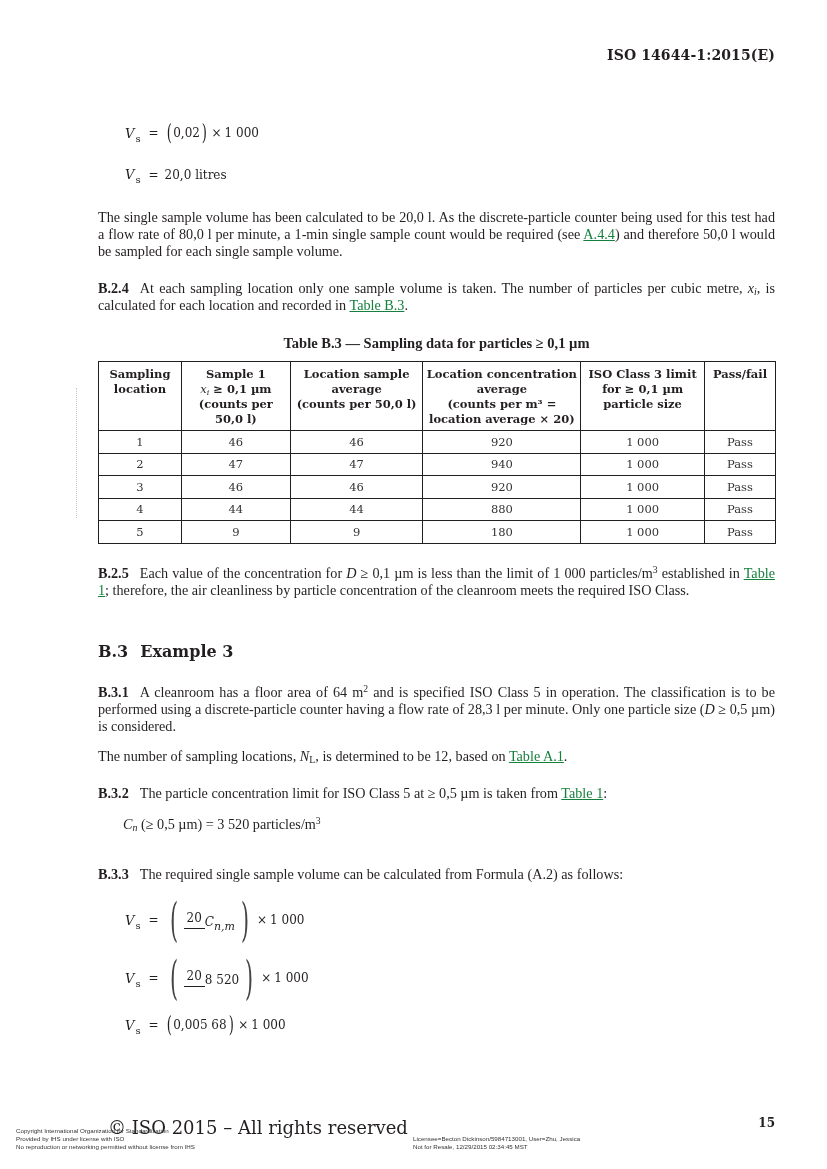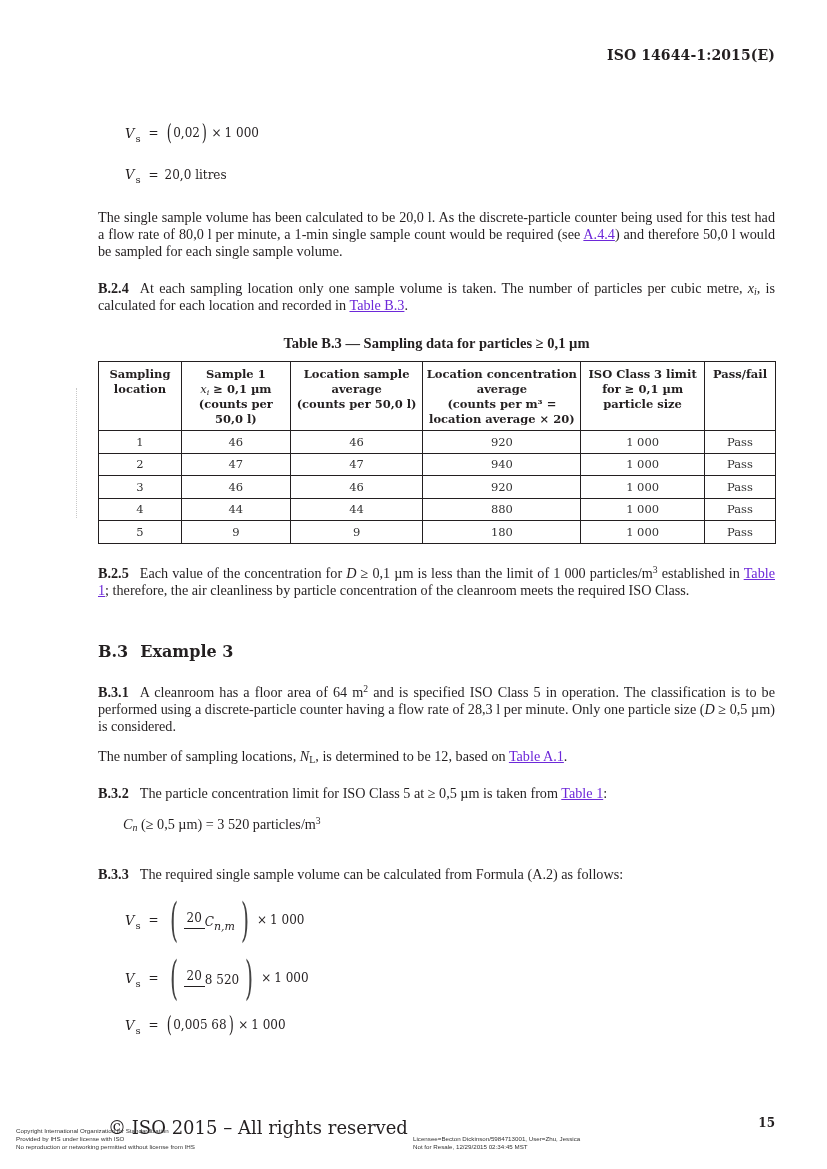--- a/index.html
+++ b/index.html
@@ -12,21 +12,21 @@
   .header-code {
     right: 52px; top: 47px; font-weight: bold; font-size: 14px; letter-spacing: 0.1px;
   }
   .para {
     left: 98px; width: 677px; font-size: 13px; line-height: 16.8px; text-align: justify;
     font-family: "Liberation Serif", "DejaVu Serif", serif;
     font-size: 14.2px;
   }
   .i { font-style: italic; }
   .clause-num { font-weight: bold; margin-right: 11px; }
-  a.link { color: #6d28d9; text-decoration: underline; }
+  a.link { color: #15803d; text-decoration: underline; }
   sup.s { font-size: 0.68em; vertical-align: 0.55em; line-height: 0; }
   sub.s { font-size: 0.7em; vertical-align: -0.25em; line-height: 0; }
 
   .formula {
     left: 125px; font-family: "DejaVu Serif", serif; font-size: 12px; display: flex; align-items: center;
   }
   .formula .var { font-style: italic; font-size: 13px; }
   .formula .sub { font-size: 10px; position: relative; top: 5px; margin-left: 1px; }
   .formula .eq { margin: 0 6px 0 8px; }
   .paren { font-size: 22px; font-weight: 200; line-height: 1; transform: scaleX(0.6); display: inline-block; }

